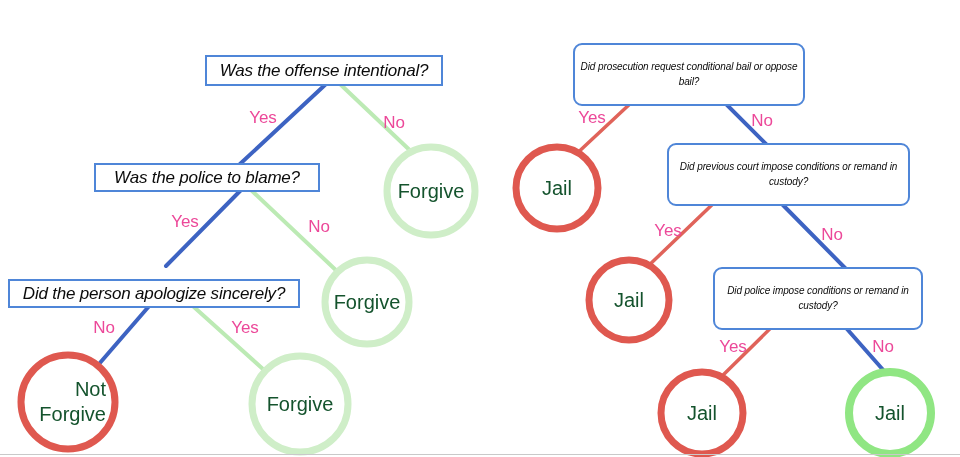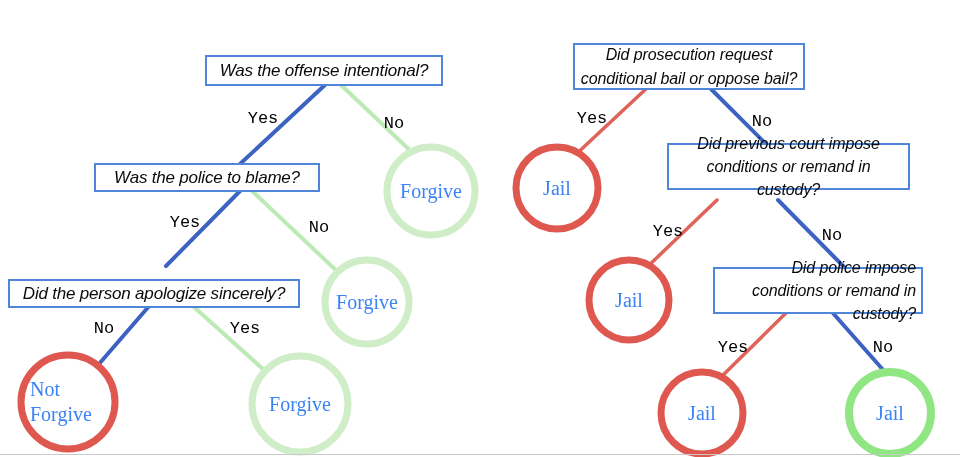--- a/index.html
+++ b/index.html
@@ -15,36 +15,36 @@
     position:absolute;
     background:#ffffff;
     border:2px solid var(--box-border,#4f86d8);
     display:flex;align-items:center;justify-content:center;
     text-align:center;
     font-style:italic;
     color:#0a0a0a;
     box-sizing:content-box;
   }
   .qbox.single{white-space:nowrap;font-size:17px;letter-spacing:-0.2px;}
-  .qbox.double{font-size:16px;line-height:1.45;letter-spacing:-0.1px;padding:1px 5px;}
+  .qbox.double{font-size:10px;line-height:1.45;letter-spacing:-0.1px;padding:9px 5px;border-radius:9px;}
   .elabel{
     position:absolute;
     transform:translate(-50%,-50%);
-    font-family:Liberation Mono, monospace;
+    font-family:Liberation Sans, sans-serif;
     font-size:17px;
-    color:#000000;
+    color:#ec4899;
   }
   .clabel{
     position:absolute;
     transform:translate(-50%,-50%);
-    font-family:Liberation Serif, serif;
+    font-family:Liberation Sans, sans-serif;
     font-size:20px;
     line-height:1.25;
-    color:#3b82f6;
-    text-align:left;
+    color:#14532d;
+    text-align:right;
   }
   .clabel.narrow{width:76px;}
   .bottom-rule{
     position:absolute;left:0;top:454px;width:960px;height:1px;
     background:#c9c9c9;
   }
 </style>
 </head>
 <body>
 
@@ -91,21 +91,21 @@
 
     <span class="clabel narrow" style="left:68px;top:402px;">Not Forgive</span>
     <span class="clabel" style="left:431px;top:191px;">Forgive</span>
     <span class="clabel" style="left:367px;top:302px;">Forgive</span>
     <span class="clabel" style="left:300px;top:404px;">Forgive</span>
   </div>
 
   <div>
     <div class="qbox double" style="left:573px;top:43px;width:218px;height:41px;">Did prosecution request conditional bail or oppose bail?</div>
     <div class="qbox double" style="left:667px;top:143px;width:229px;height:41px;text-align:center;">Did previous court impose conditions or remand in custody?</div>
-    <div class="qbox double" style="left:713px;top:267px;width:196px;height:41px;text-align:right;">Did police impose conditions or remand in custody?</div>
+    <div class="qbox double" style="left:713px;top:267px;width:196px;height:41px;">Did police impose conditions or remand in custody?</div>
 
     <span class="elabel" style="left:592px;top:118px;">Yes</span>
     <span class="elabel" style="left:762px;top:121px;">No</span>
     <span class="elabel" style="left:668px;top:231px;">Yes</span>
     <span class="elabel" style="left:832px;top:235px;">No</span>
     <span class="elabel" style="left:733px;top:347px;">Yes</span>
     <span class="elabel" style="left:883px;top:347px;">No</span>
 
     <span class="clabel" style="left:557px;top:188px;">Jail</span>
     <span class="clabel" style="left:629px;top:300px;">Jail</span>

